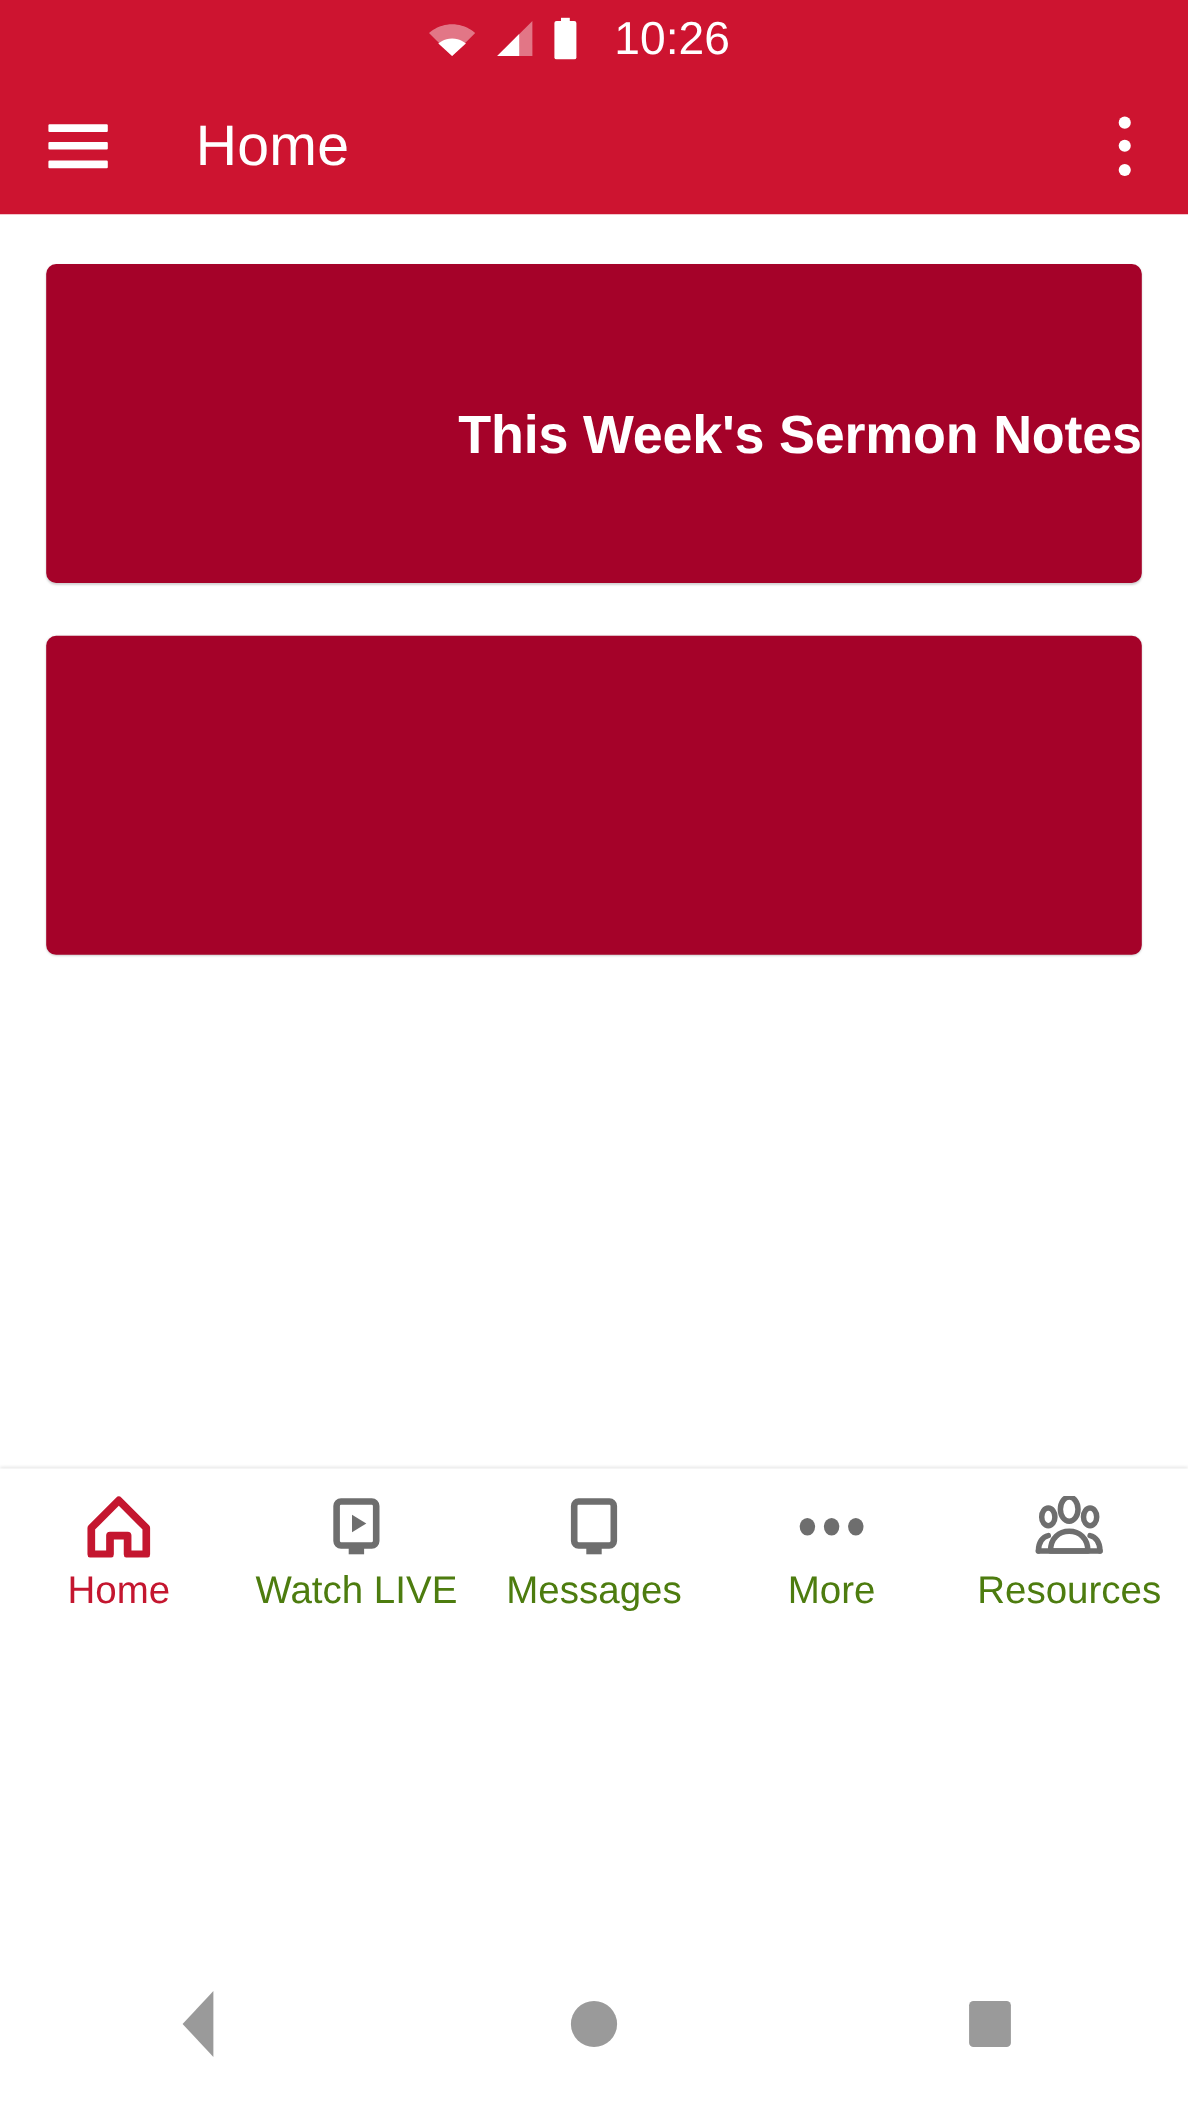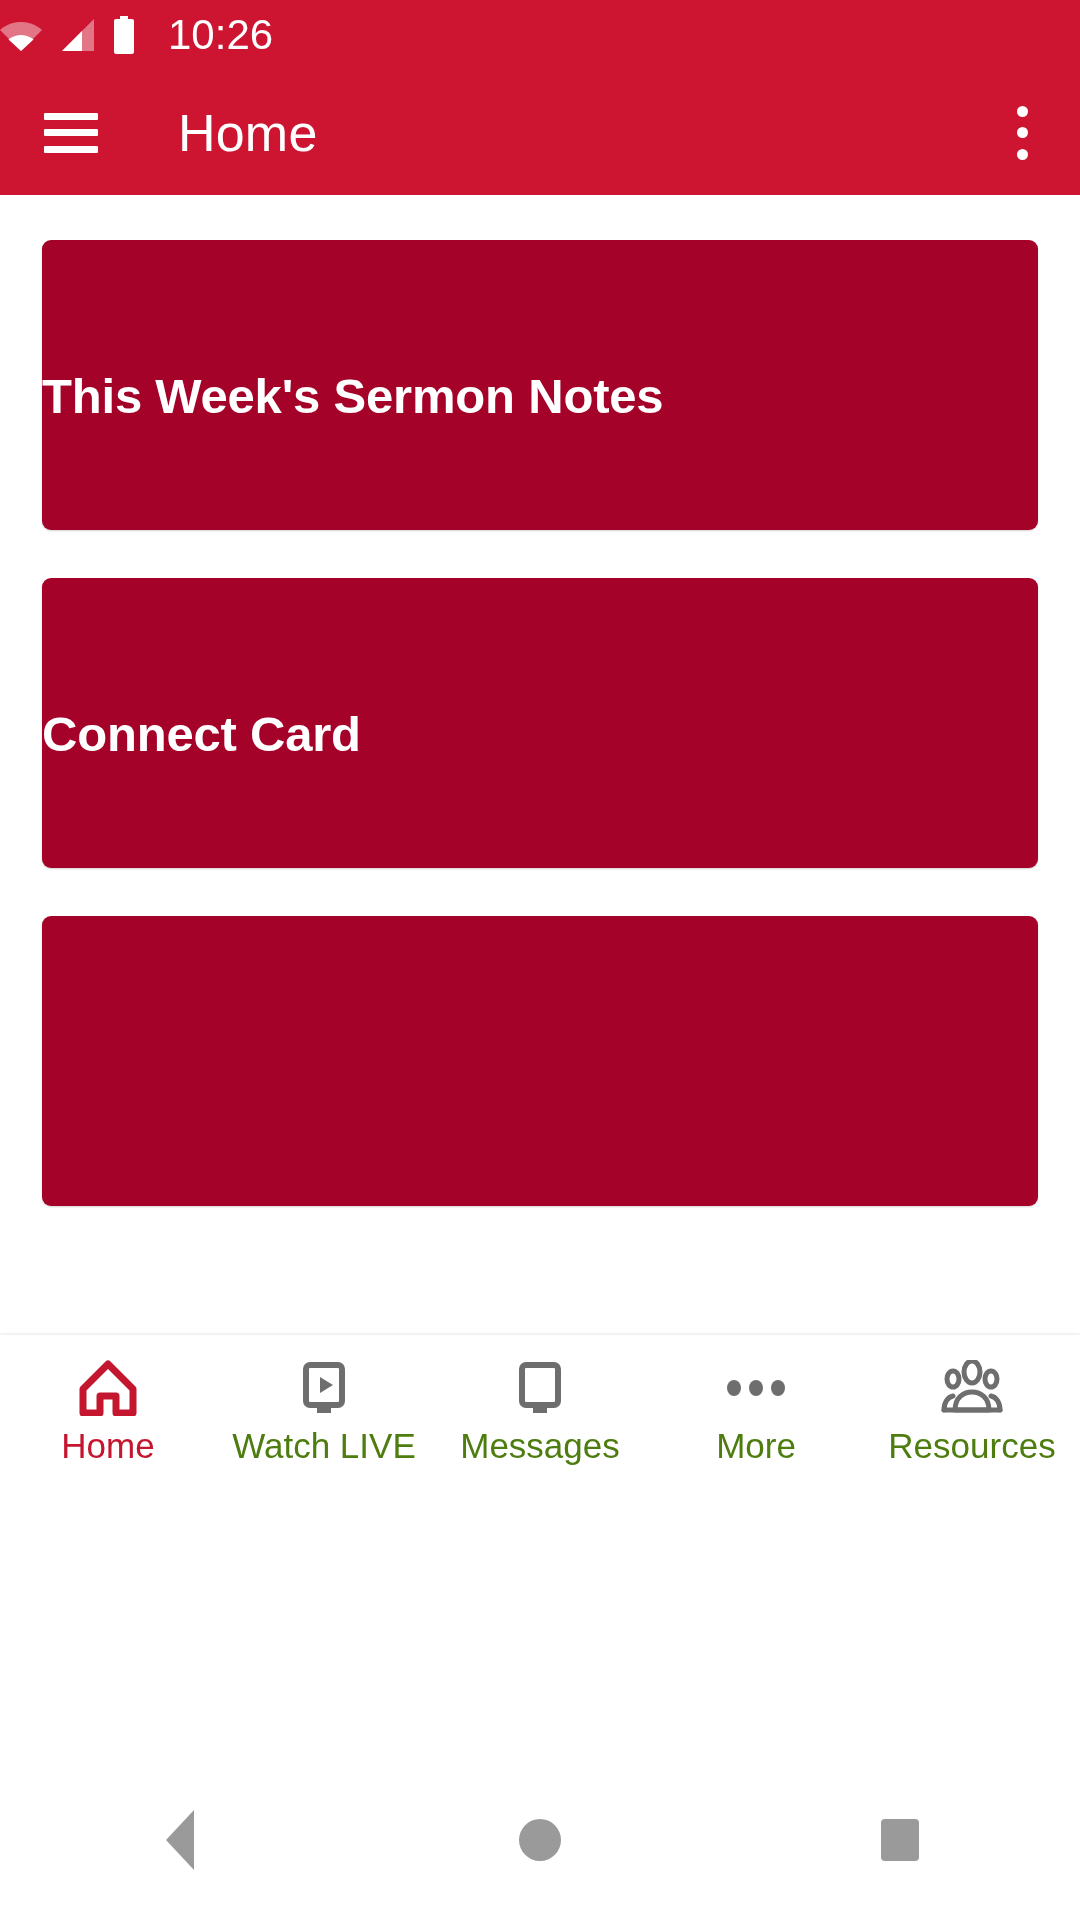--- a/index.html
+++ b/index.html
@@ -24,21 +24,21 @@
 
   
   .statusbar {
     position: absolute;
     top: 0; left: 0;
     width: 1080px;
     height: 70px;
     background: #CD1430;
     display: flex;
     align-items: center;
-    justify-content: flex-start;
+    justify-content: center;
     box-sizing: border-box;
     padding-right: 26px;
   }
   .status-icons {
     display: flex;
     align-items: center;
     gap: 16px;
   }
   .icon-wifi, .icon-signal, .icon-battery { display: block; }
   .status-time {
@@ -127,21 +127,21 @@
     background: #A50229;
     border-radius: 9px;
     box-shadow: 0 1px 2px rgba(0,0,0,0.18);
     cursor: pointer;
     overflow: hidden;
   }
   .card-label {
     position: absolute;
     left: 0; right: 0;
     top: 132px;
-    text-align: left;
+    text-align: right;
     color: #ffffff;
     font-size: 49px;
     font-weight: bold;
     line-height: 1;
     letter-spacing: -0.2px;
   }
 
   
   .bottomnav {
     position: absolute;
@@ -257,23 +257,20 @@
         <i></i>
     </div>
   </div>
 
   <div class="content">
     <div class="card-list">
       <div class="card">
         <div class="card-label">This Week's Sermon Notes</div>
       </div>
       <div class="card">
-        <div class="card-label">Connect Card</div>
-      </div>
-      <div class="card">
         <div class="card-label"></div>
       </div>
     </div>
   </div>
 
   <div class="bottomnav">
     <div class="nav-row">
 
       <div class="nav-item active">
         <div class="nav-icon">

